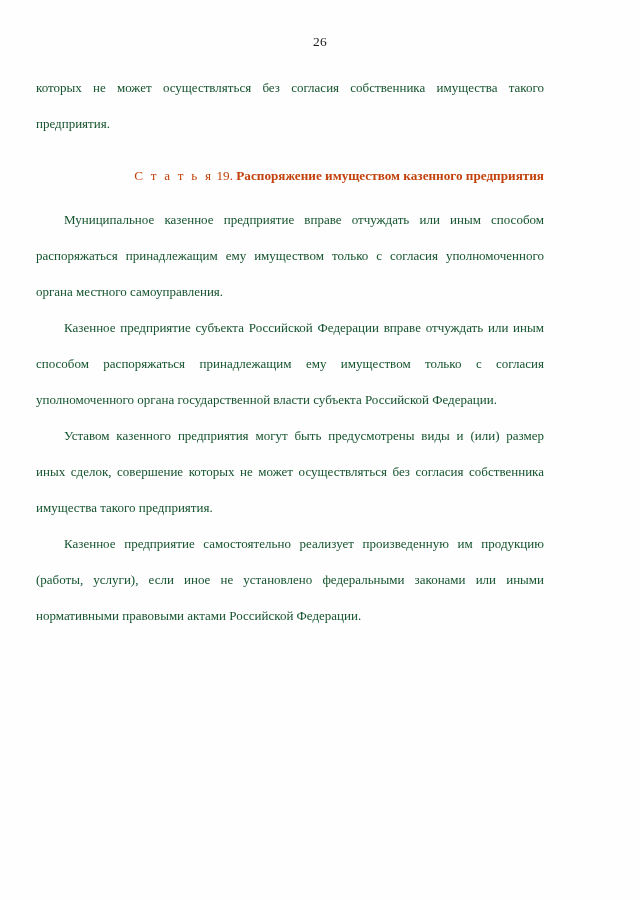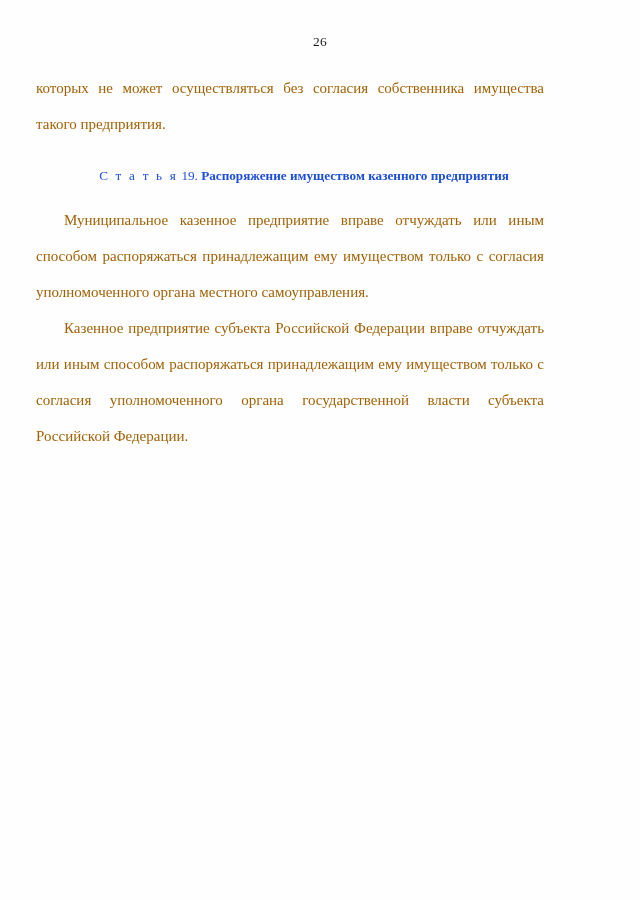--- a/index.html
+++ b/index.html
@@ -34,36 +34,36 @@
     letter-spacing: 0.3px;
   }
   .body-text {
     position: absolute;
     top: 70px;
     left: 36px;
     width: 508px;
   }
   p.para {
     margin: 0 0 0 0;
-    font-size: 15px;
+    font-size: 13px;
     line-height: 36px;
     text-align: justify;
     text-justify: inter-word;
-    color: #a16207;
+    color: #14532d;
   }
   p.para.indent {
     text-indent: 28px;
   }
   p.heading {
     margin: 0;
     font-size: 13.2px;
     line-height: 36px;
-    text-align: center;
+    text-align: right;
     text-indent: 28px;
-    color: #1d4ed8;
+    color: #c2410c;
   }
   .heading .art-word {
     font-weight: normal;
     letter-spacing: 2.2px;
   }
   .heading .art-num {
     font-weight: normal;
   }
   .heading .art-title {
     font-weight: bold;
@@ -94,16 +94,18 @@
       <span class="art-title">Распоряжение имуществом казенного предприятия</span>
     </p>
 
     <div class="spacer-tiny"></div>
 
 
     <p class="para indent">Муниципальное казенное предприятие вправе отчуждать или иным способом распоряжаться принадлежащим ему имуществом только с согласия уполномоченного органа местного самоуправления.</p>
 
     <p class="para indent">Казенное предприятие субъекта Российской Федерации вправе отчуждать или иным способом распоряжаться принадлежащим ему имуществом только с согласия уполномоченного органа государственной власти субъекта Российской Федерации.</p>
 
+    <p class="para indent">Уставом казенного предприятия могут быть предусмотрены виды и (или) размер иных сделок, совершение которых не может осуществляться без согласия собственника имущества такого предприятия.</p>
 
+    <p class="para indent">Казенное предприятие самостоятельно реализует произведенную им продукцию (работы, услуги), если иное не установлено федеральными законами или иными нормативными правовыми актами Российской Федерации.</p>
 
   </div>
 </div>
 
 </body></html>

